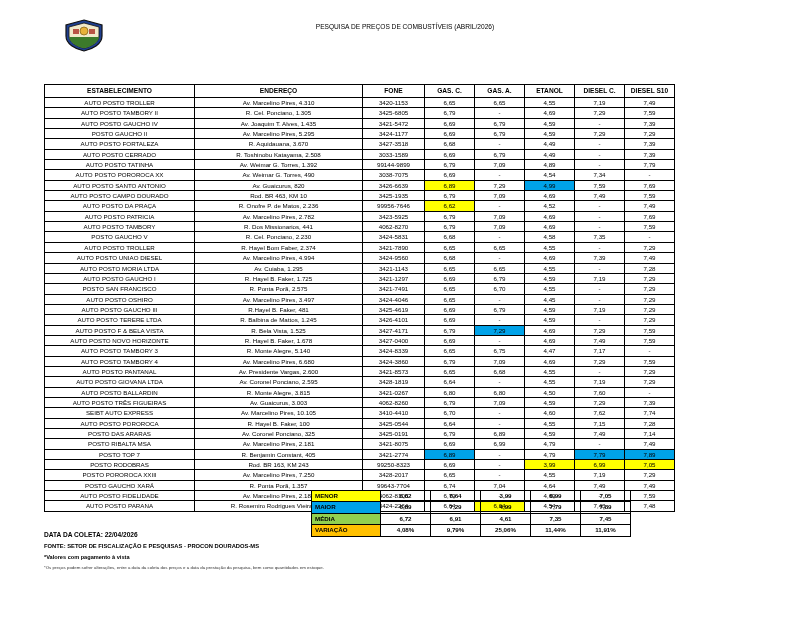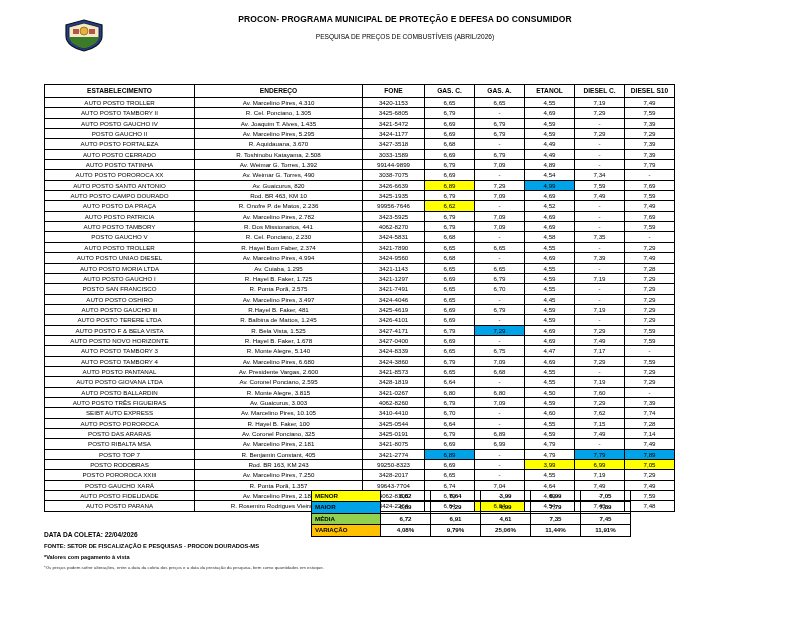--- a/index.html
+++ b/index.html
@@ -105,21 +105,20 @@
     <div class="crest">
       <svg width="42" height="34" viewBox="0 0 42 34">
         <path d="M21 2 L39 7 L39 18 C39 26 30 31 21 33 C12 31 3 26 3 18 L3 7 Z" fill="#1f3f8f" stroke="#111" stroke-width="1.2"></path>
         <path d="M21 5 L36 9 L36 18 C36 24 29 28.5 21 30.3 C13 28.5 6 24 6 18 L6 9 Z" fill="#f2e9c9" stroke="#111" stroke-width="0.8"></path>
         <path d="M6 19 L36 19 L36 18 C36 24 29 28.5 21 30.3 C13 28.5 6 24 6 18 Z" fill="#3c7a2a"></path>
         <circle cx="21" cy="13" r="4" fill="#e8b23a" stroke="#7a5a12" stroke-width="0.7"></circle>
         <path d="M10 11 L16 11 L16 16 L10 16 Z" fill="#b03a2e" opacity=".85"></path>
         <path d="M26 11 L32 11 L32 16 L26 16 Z" fill="#b03a2e" opacity=".85"></path>
       </svg>
     </div>
-    <div class="title">PROCON- PROGRAMA MUNICIPAL DE PROTEÇÃO E DEFESA DO CONSUMIDOR</div>
     <div class="subtitle">PESQUISA DE PREÇOS DE COMBUSTÍVEIS (ABRIL/2026)</div>
   </div>
 
   <div class="tbl-wrap">
     <table class="main">
       <colgroup>
         <col class="c-est">
           <col class="c-end">
           <col class="c-fone">
         <col class="c-num">

